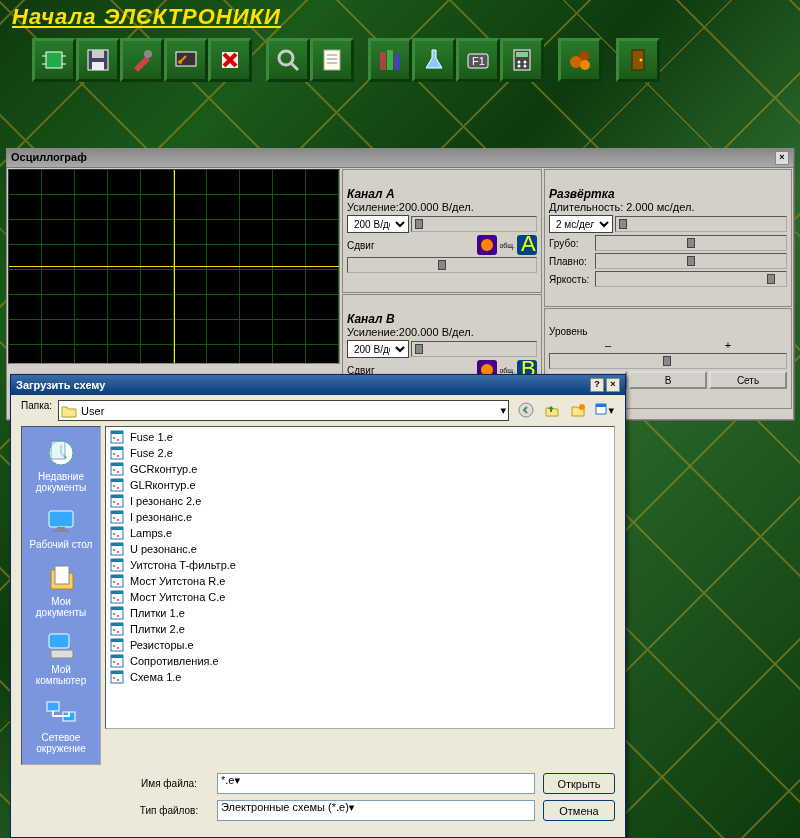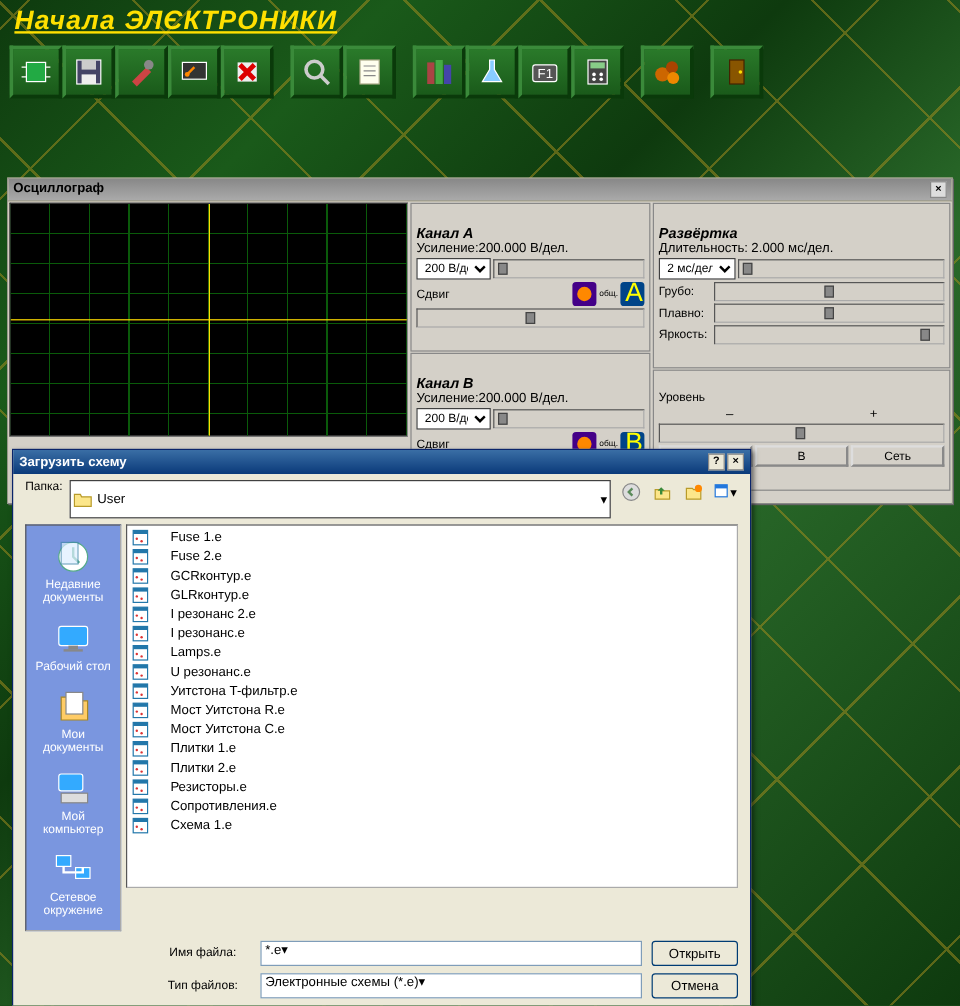--- a/index.html
+++ b/index.html
@@ -6,21 +6,21 @@
 body { width: 800px; height: 838px; background: #1a4a1a; position: relative; overflow: hidden; }
 
 .pcb-bg { position: absolute; inset: 0; background: linear-gradient(135deg, #0e3a0e, #1a5a1a 20%, #0e3a0e 40%, #2a6a2a 60%, #0e3a0e); z-index: 0; }
 .traces { position: absolute; inset: 0; background-image:
   repeating-linear-gradient(45deg, transparent 0 30px, #a89020 30px 32px, transparent 32px 80px),
   repeating-linear-gradient(-45deg, transparent 0 40px, #a89020 40px 42px, transparent 42px 100px);
   opacity: 0.5; z-index: 1; }
 
 .app-title { position: relative; z-index: 10; color: #ffe000; font-size: 22px; font-weight: bold; font-style: italic; text-decoration: underline; padding: 4px 12px; letter-spacing: 1px; }
 
-.toolbar { position: relative; z-index: 10; display: flex; gap: 0; padding: 4px 8px; }
+.toolbar { position: relative; z-index: 10; display: flex; gap: 0; padding: 4px 8px; margin-left: 24px; }
 .tbtn { width: 44px; height: 44px; background: linear-gradient(#2a7a2a, #1a5a1a); border: 3px solid; border-color: #3a8a3a #0a3a0a #0a3a0a #3a8a3a; display: flex; align-items: center; justify-content: center; cursor: pointer; }
 .tbtn svg { width: 28px; height: 28px; }
 .tgap { width: 14px; }
 
 
 .osc { position: absolute; z-index: 20; left: 6px; top: 148px; width: 788px; background: #fef9c3; border: 1px solid #888; box-shadow: 1px 1px 0 #666; }
 .osc-title { background: linear-gradient(#888, #aaa); color: #000; font-size: 11px; padding: 2px 4px; display: flex; font-weight: bold; border-bottom: 1px solid #777; }
 .osc-title .tt { flex: 1; }
 .xbtn { width: 14px; height: 14px; background: #ddd; border: 1px solid #888; font-size: 9px; text-align: center; line-height: 11px; cursor: pointer; }
 .osc-body { display: flex; background: #d4d0c8; padding: 1px; gap: 2px; }
@@ -46,29 +46,29 @@
 .probeA { background: #440088; }
 .probeB { background: #004488; }
 .btn { height: 18px; border: 2px outset #ddd; background: #d4d0c8; padding: 0 6px; font-size: 10px; cursor: pointer; }
 
 
 .dlg { position: absolute; z-index: 30; left: 10px; top: 374px; width: 616px; background: #ece9d8; border: 1px solid #0a246a; box-shadow: 2px 2px 4px rgba(0,0,0,0.5); }
 .dlg-title { background: linear-gradient(#3a6ea5, #0a3a7a); color: #fff; font-size: 12px; padding: 3px 5px; display: flex; align-items: center; font-weight: bold; }
 .dlg-title .tt { flex: 1; }
 .dlg-title .xbtn { background: #ece9d8; color: #000; margin-left: 2px; }
 .dlg-nav { display: flex; align-items: flex-start; padding: 5px 10px; gap: 6px; }
-.dlg-nav .sel { flex: 1; display: flex; align-items: center; gap: 4px; height: 32px; }
+.dlg-nav .sel { flex: 1; display: flex; align-items: center; gap: 4px; height: 21px; }
 .dlg-nav-icons { display: flex; gap: 4px; }
 .nav-ico { width: 22px; height: 20px; border: 1px solid transparent; display: flex; align-items: center; justify-content: center; cursor: pointer; }
 .dlg-body { display: flex; }
 .places { width: 80px; background: #7a96df; border: 1px inset #aaa; margin: 0 4px 4px 10px; padding: 4px 4px; }
 .place { text-align: center; color: #fff; font-size: 10px; padding: 6px 2px; cursor: pointer; }
 .place svg { width: 32px; height: 32px; display: block; margin: 0 auto 2px; }
 .file-area { flex: 1; background: #fff; border: 1px inset #aaa; margin: 0 10px 4px 0; height: 303px; overflow: hidden; display: flex; flex-direction: column; flex-wrap: wrap; align-content: flex-start; padding: 2px; }
-.file { display: flex; align-items: center; gap: 18px; padding: 1px 2px; width: 150px; cursor: pointer; font-size: 11px; }
+.file { display: flex; align-items: center; gap: 6px; padding: 1px 2px; width: 150px; cursor: pointer; font-size: 11px; }
 .file svg { width: 14px; height: 14px; flex-shrink: 0; }
 .dlg-bottom { padding: 4px 10px 10px 118px; }
 .brow { display: flex; align-items: center; gap: 8px; margin-bottom: 6px; }
 .brow .lbl { width: 80px; text-align: center; }
 .brow .sel, .brow .inp { flex: 1; height: 21px; border: 1px solid #7f9db9; background: #fff; font-size: 11px; padding: 0 3px; }
 .dlg-btn { width: 72px; height: 21px; border: 1px solid #003c74; background: #ece9d8; border-radius: 3px; cursor: pointer; font-size: 11px; }
 </style>
 </head>
 <body>
 

